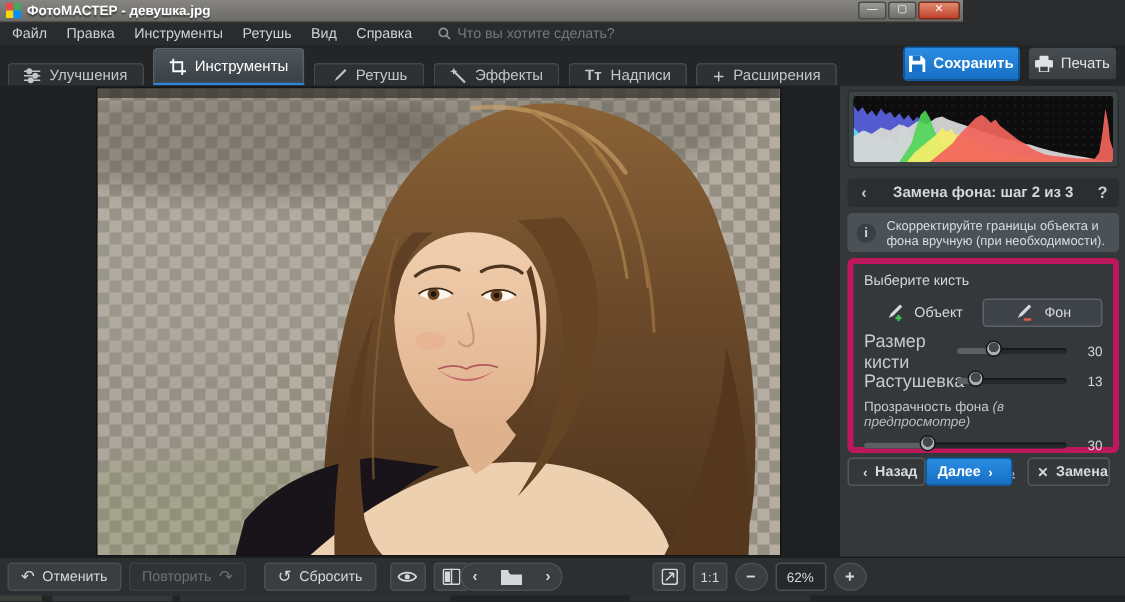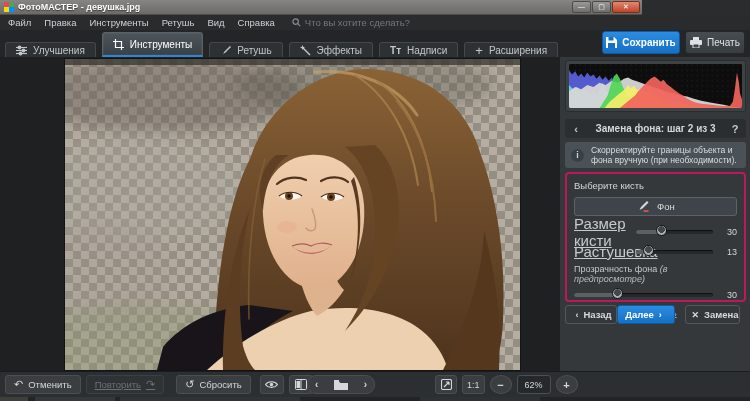--- a/index.html
+++ b/index.html
@@ -68,30 +68,30 @@
   .stephdr .help { width:22px; text-align:center; color:#c6cacd; font-size:11px; font-weight:bold; }
 
   .infobox { position:absolute; left:5px; top:85px; width:181px; height:26px;
     background:#4b5257; border-radius:3px; display:flex; align-items:center; padding:0 6px; }
   .infobox .iic { width:13px; height:13px; border-radius:50%; background:#394045;
     color:#cfd4d7; font-size:9px; font-weight:bold; text-align:center; line-height:13px;
     margin-right:7px; flex:none; }
   .infobox .itext { font-size:8.6px; color:#d9dde0; line-height:10.5px; }
 
   .brushbox { position:absolute; left:5px; top:115px; width:181px; height:130px;
-    border:2px solid #be185d; border-radius:4px; padding:6px 7px; }
+    border:4px solid #be185d; border-radius:4px; padding:6px 7px; }
   .bb-title { font-size:9.5px; color:#d2d6d9; margin-bottom:6px; }
   .brushrow { display:flex; height:19px; margin-bottom:8px; }
   .brush-btn { flex:1; display:flex; align-items:center; justify-content:center;
     font-size:9.5px; color:#d6dadd; border-radius:3px; }
   .brush-btn svg { margin-right:8px; }
   .brush-btn.sel { background:#3e4449; border:1px solid #5c6368; }
 
   .srow { display:flex; align-items:center; height:15px; margin-bottom:5px; }
-  .srow .slabel { width:62px; font-size:15px; color:#c6cacd;text-decoration:underline; }
+  .srow .slabel { width:62px; font-size:12px; color:#c6cacd; }
   .srow .slider { position:relative; flex:1; height:15px; margin-right:8px; }
   .srow .sval { width:16px; text-align:right; font-size:9px; color:#d2d6d9; }
   .slabel-wide { font-size:9px; color:#c6cacd; margin:2px 0 3px; }
   .slabel-wide em { color:#b8bcbf; }
   .track { position:absolute; left:0; right:0; top:6px; height:3.5px; border-radius:2px;
     background:#26292b; box-shadow:inset 0 1px 1px rgba(0,0,0,.6); }
   .fill { position:absolute; left:0; top:6px; height:3.5px; border-radius:2px; background:#5b6063; }
   .thumb { position:absolute; top:1px; width:11px; height:11px; margin-left:-5px;
     border-radius:50%; background:radial-gradient(circle at 50% 40%, #42474b 45%, #a9aeb1 48%);
     border:1px solid #14161a; }
@@ -109,21 +109,21 @@
   .nav-cancel { width:55px; margin-left:10px; }
 
   
   .toolbar { position:absolute; left:0; top:371px; width:750px; height:26px;
     background:#2c2f31; border-top:1px solid #191b1d; display:flex; align-items:center; }
   .tb-btn { height:19px; background:#3a3e41; border:1px solid #4b4f52; border-radius:3px;
     color:#d5d8da; font-size:9.5px; display:flex; align-items:center; justify-content:center;
     padding:0 8px; margin-left:5px; }
   .tb-btn .gi { font-size:11px; margin-right:5px; }
   .tb-btn .gi.r { margin:0 0 0 5px; }
-  .tb-btn.disabled { color:#6c7175; background:#303336; border-color:#3c4043;text-decoration:underline; }
+  .tb-btn.disabled { color:#6c7175; background:#303336; border-color:#3c4043; }
   .tb-ico { width:24px; padding:0; }
   .navgroup { position:absolute; left:307px; top:3px; width:68px; height:19px;
     background:#3a3e41; border:1px solid #4b4f52; border-radius:9px; display:flex;
     align-items:center; justify-content:space-between; padding:0 7px; }
   .navgroup .c { color:#d5d8da; font-size:10px; font-weight:bold; }
   .zoomgroup { position:absolute; left:435px; top:3px; display:flex; align-items:center; }
   .zg-btn { height:19px; min-width:22px; background:#3a3e41; border:1px solid #4b4f52;
     border-radius:3px; color:#d5d8da; font-size:9px; display:flex; align-items:center;
     justify-content:center; margin-right:5px; padding:0 4px; }
   .zg-round { width:19px; border-radius:50%; font-size:11px; font-weight:bold; }
@@ -353,20 +353,27 @@
 
       <div class="infobox">
         <span class="iic">i</span>
         <span class="itext">Скорректируйте границы объекта и фона вручную (при необходимости).</span>
       </div>
 
       <div class="brushbox">
         <div class="bb-title">Выберите кисть</div>
 
         <div class="brushrow">
+          <div class="brush-btn">
+            <svg width="13" height="13" viewBox="0 0 13 13">
+              <path d="M11 1 L5 7 L3.5 10 L6.5 8.5 L12.5 2.5 Z" fill="#d6dadd"></path>
+              <path d="M8 10 h4 M10 8 v4" stroke="#3fbf4f" stroke-width="1.6"></path>
+            </svg>
+            <span>Объект</span>
+          </div>
           <div class="brush-btn sel">
             <svg width="13" height="13" viewBox="0 0 13 13">
               <path d="M11 1 L5 7 L3.5 10 L6.5 8.5 L12.5 2.5 Z" fill="#d6dadd"></path>
               <path d="M7.5 11 h5" stroke="#e05a50" stroke-width="1.6"></path>
             </svg>
             <span>Фон</span>
           </div>
         </div>
 
         <div class="srow">

